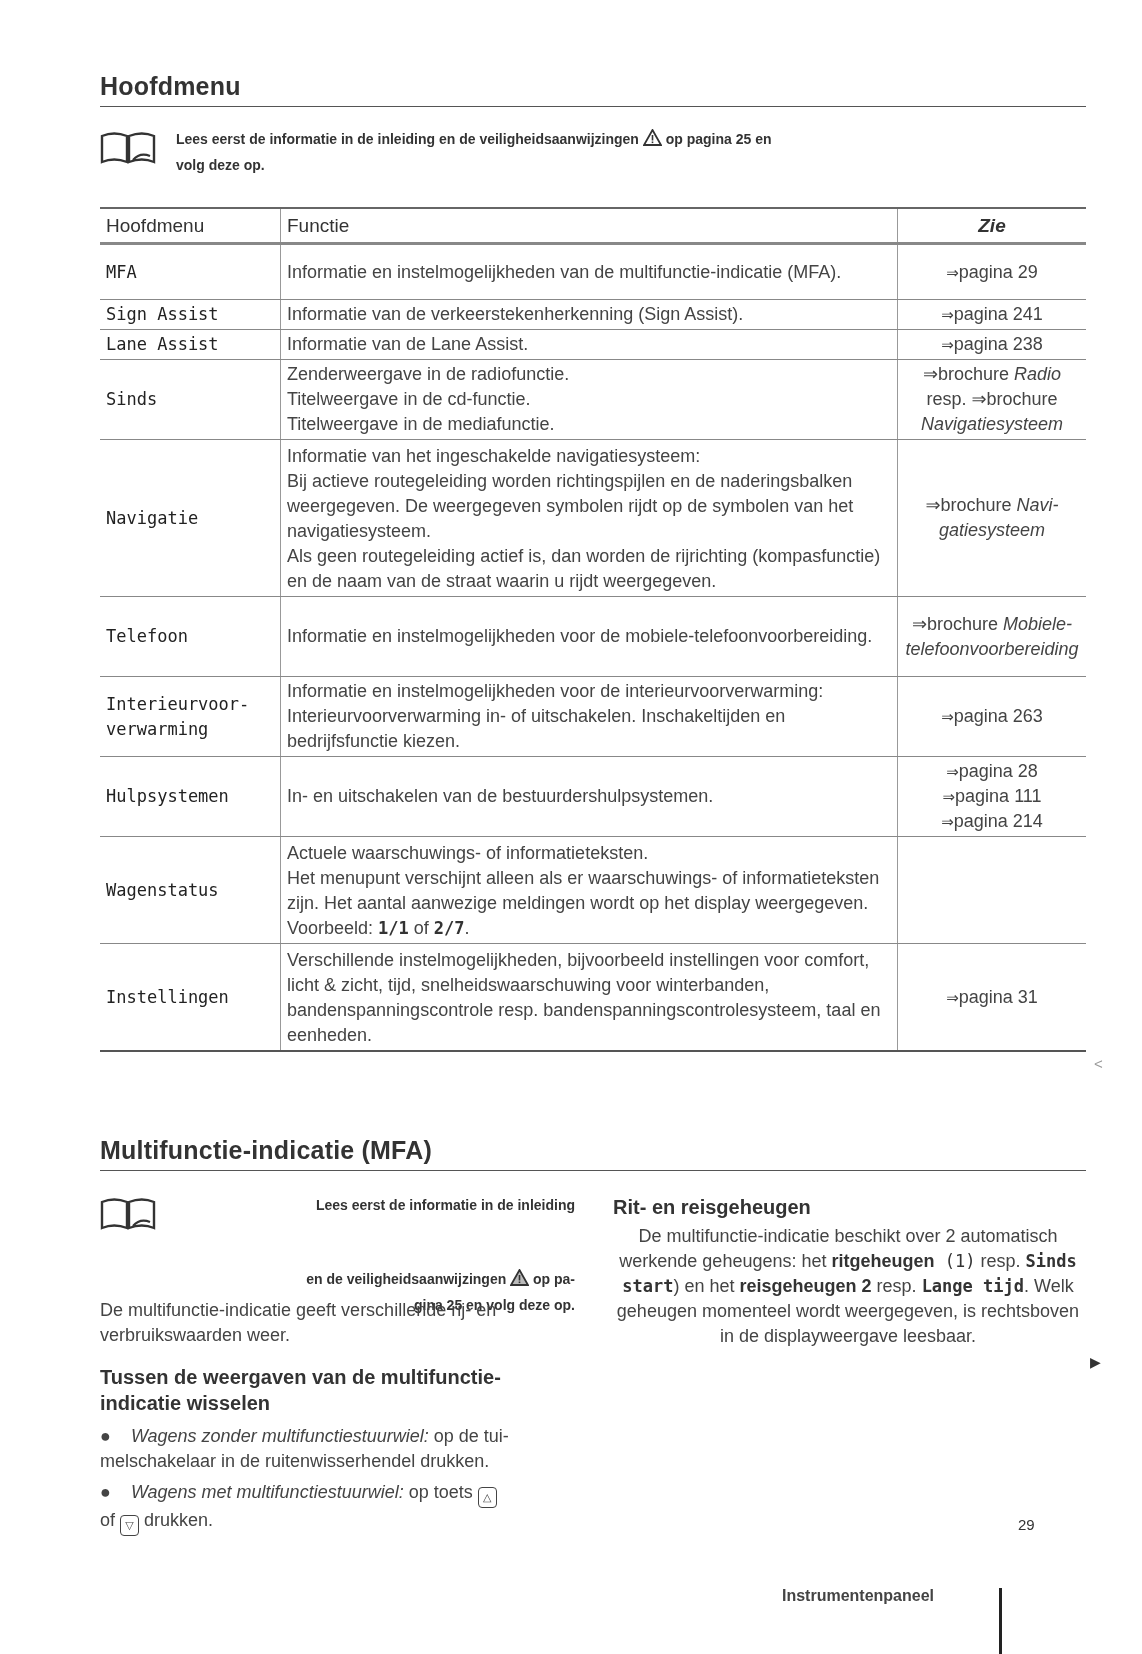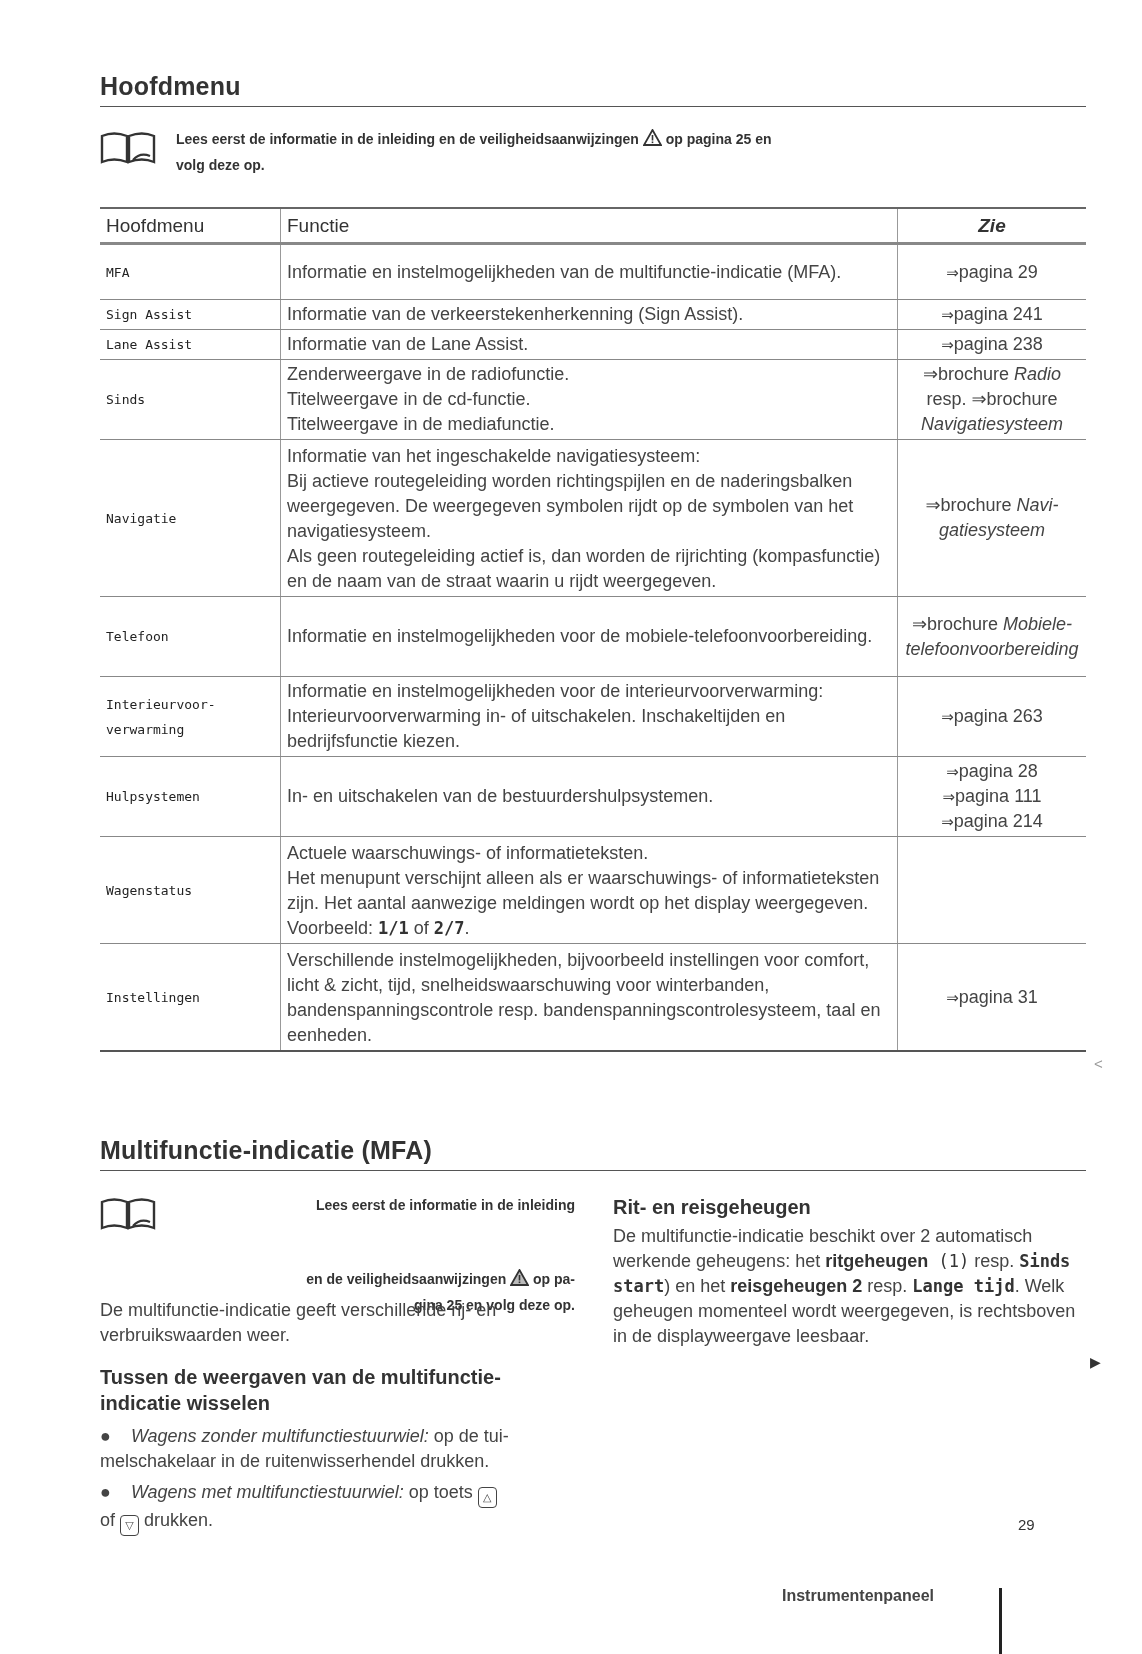--- a/index.html
+++ b/index.html
@@ -14,21 +14,21 @@
   table.menu { position:absolute; left:100px; top:207px; width:986px; border-collapse:collapse;
                font-size:18px; line-height:25px; color:#444; }
   table.menu th { font-weight:normal; text-align:left; padding:4px 6px; font-size:19px; color:#333;
                   border-bottom:3px solid #888; border-top:2px solid #666; }
   table.menu td { border-bottom:1.6px solid #888; padding:2px 6px; vertical-align:middle; }
   table.menu td.c1, table.menu th.c1 { width:168px; }
   table.menu td.c2, table.menu th.c2 { border-left:1px solid #999; border-right:1px solid #999; }
   table.menu td.c3, table.menu th.c3 { width:176px; text-align:center; }
   table.menu th.c3 { font-weight:bold;font-style:italic; }
   table.menu tr:last-child td { border-bottom:2.5px solid #555; }
-  .mono { font-family:"DejaVu Sans Mono", monospace; font-size:13px; color:#222; }
+  .mono { font-family:"DejaVu Sans Mono", monospace; font-size:17px; color:#222; }
   .arrow { font-size:15px; }
   .it { font-style:italic; }
   .col { position:absolute; font-size:18px; line-height:25px; color:#444; }
   .h2 { font-size:20px; font-weight:bold; color:#333; line-height:26px; }
   .b { font-weight:bold; color:#333; }
   .monob { font-family:"DejaVu Sans Mono", monospace; font-weight:bold; font-size:17px; color:#333; }
   .key { display:inline-block; width:17px; height:19px; border:1.5px solid #444; border-radius:4px;
          font-size:11px; text-align:center; line-height:19px; vertical-align:-3px; }
   .footer-title { font-size:16px; font-weight:bold; color:#444; }
   .pagenum { font-size:15px; color:#333; }
@@ -176,20 +176,20 @@
 <div class="col" style="left:100px; top:1424px; width:470px;">
   <div style="margin-bottom:6px;">
     <span>●&nbsp;&nbsp;&nbsp;&nbsp;</span><span class="it">Wagens zonder multifunctiestuurwiel:</span><span> op de tui­melschakelaar in de ruitenwisserhendel drukken.</span>
   </div>
   <div>
     <span>●&nbsp;&nbsp;&nbsp;&nbsp;</span><span class="it">Wagens met multifunctiestuurwiel:</span><span> op toets </span><span class="key">△</span><br><span> of </span><span class="key">▽</span><span> drukken.</span>
   </div>
 </div>
 
 <div class="abs h2" style="left:613px; top:1194px;">Rit- en reisgeheugen</div>
-<div class="col" style="left:613px; top:1224px; width:470px;">
+<div class="col" style="left:613px; top:1224px; width:470px;text-align:center;">
   <span>De multifunctie-indicatie beschikt over 2 automa­tisch werkende geheugens: het </span><span class="b">ritgeheugen</span><span class="monob" style="font-weight:normal;"> (1)</span><span> resp. </span><span class="monob">Sinds start</span><span>) en het </span><span class="b">reisgeheugen 2</span><span> resp. </span><span class="monob">Lange tijd</span><span>. Welk geheugen momenteel wordt weergegeven, is rechtsboven in de displayweerga­ve leesbaar.</span>
 </div>
 <div class="abs" style="left:1090px; top:1354px; font-size:14px; color:#333;">▶</div>
 
 <div class="abs footer-title" style="left:782px; top:1587px;">Instrumentenpaneel</div>
 <div class="abs" style="left:999px; top:1588px; width:2.5px; height:66px; background:#222;"></div>
 <div class="abs pagenum" style="left:1018px; top:1516px;">29</div>
 
 </body></html>

